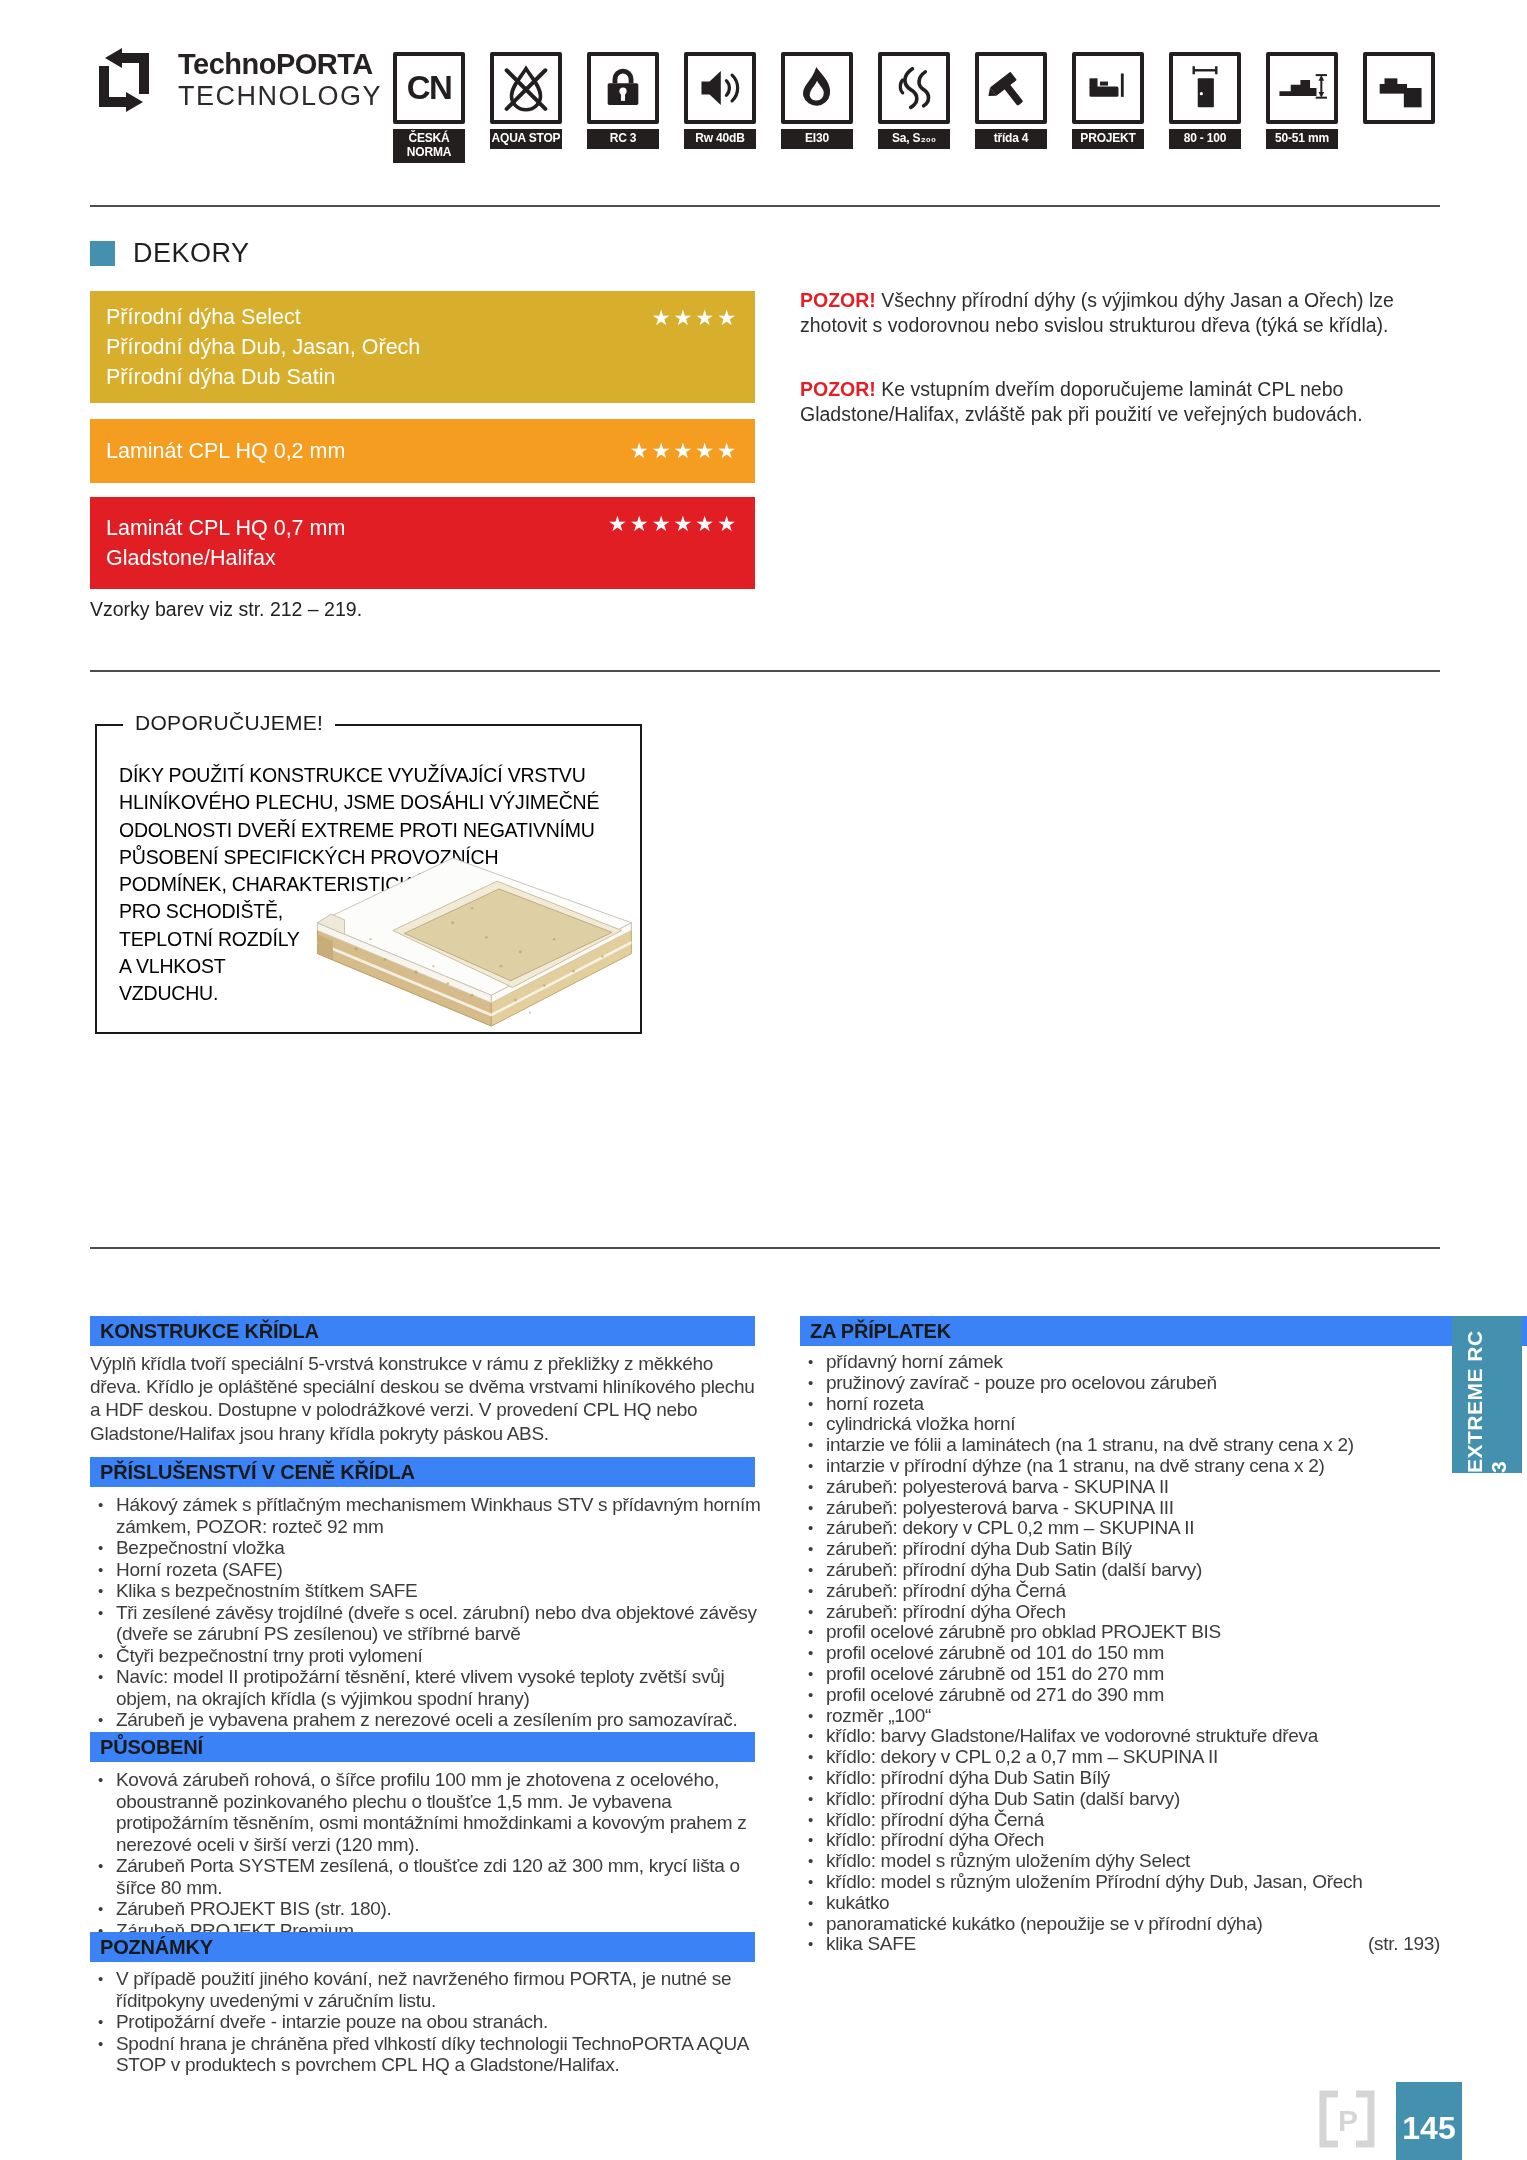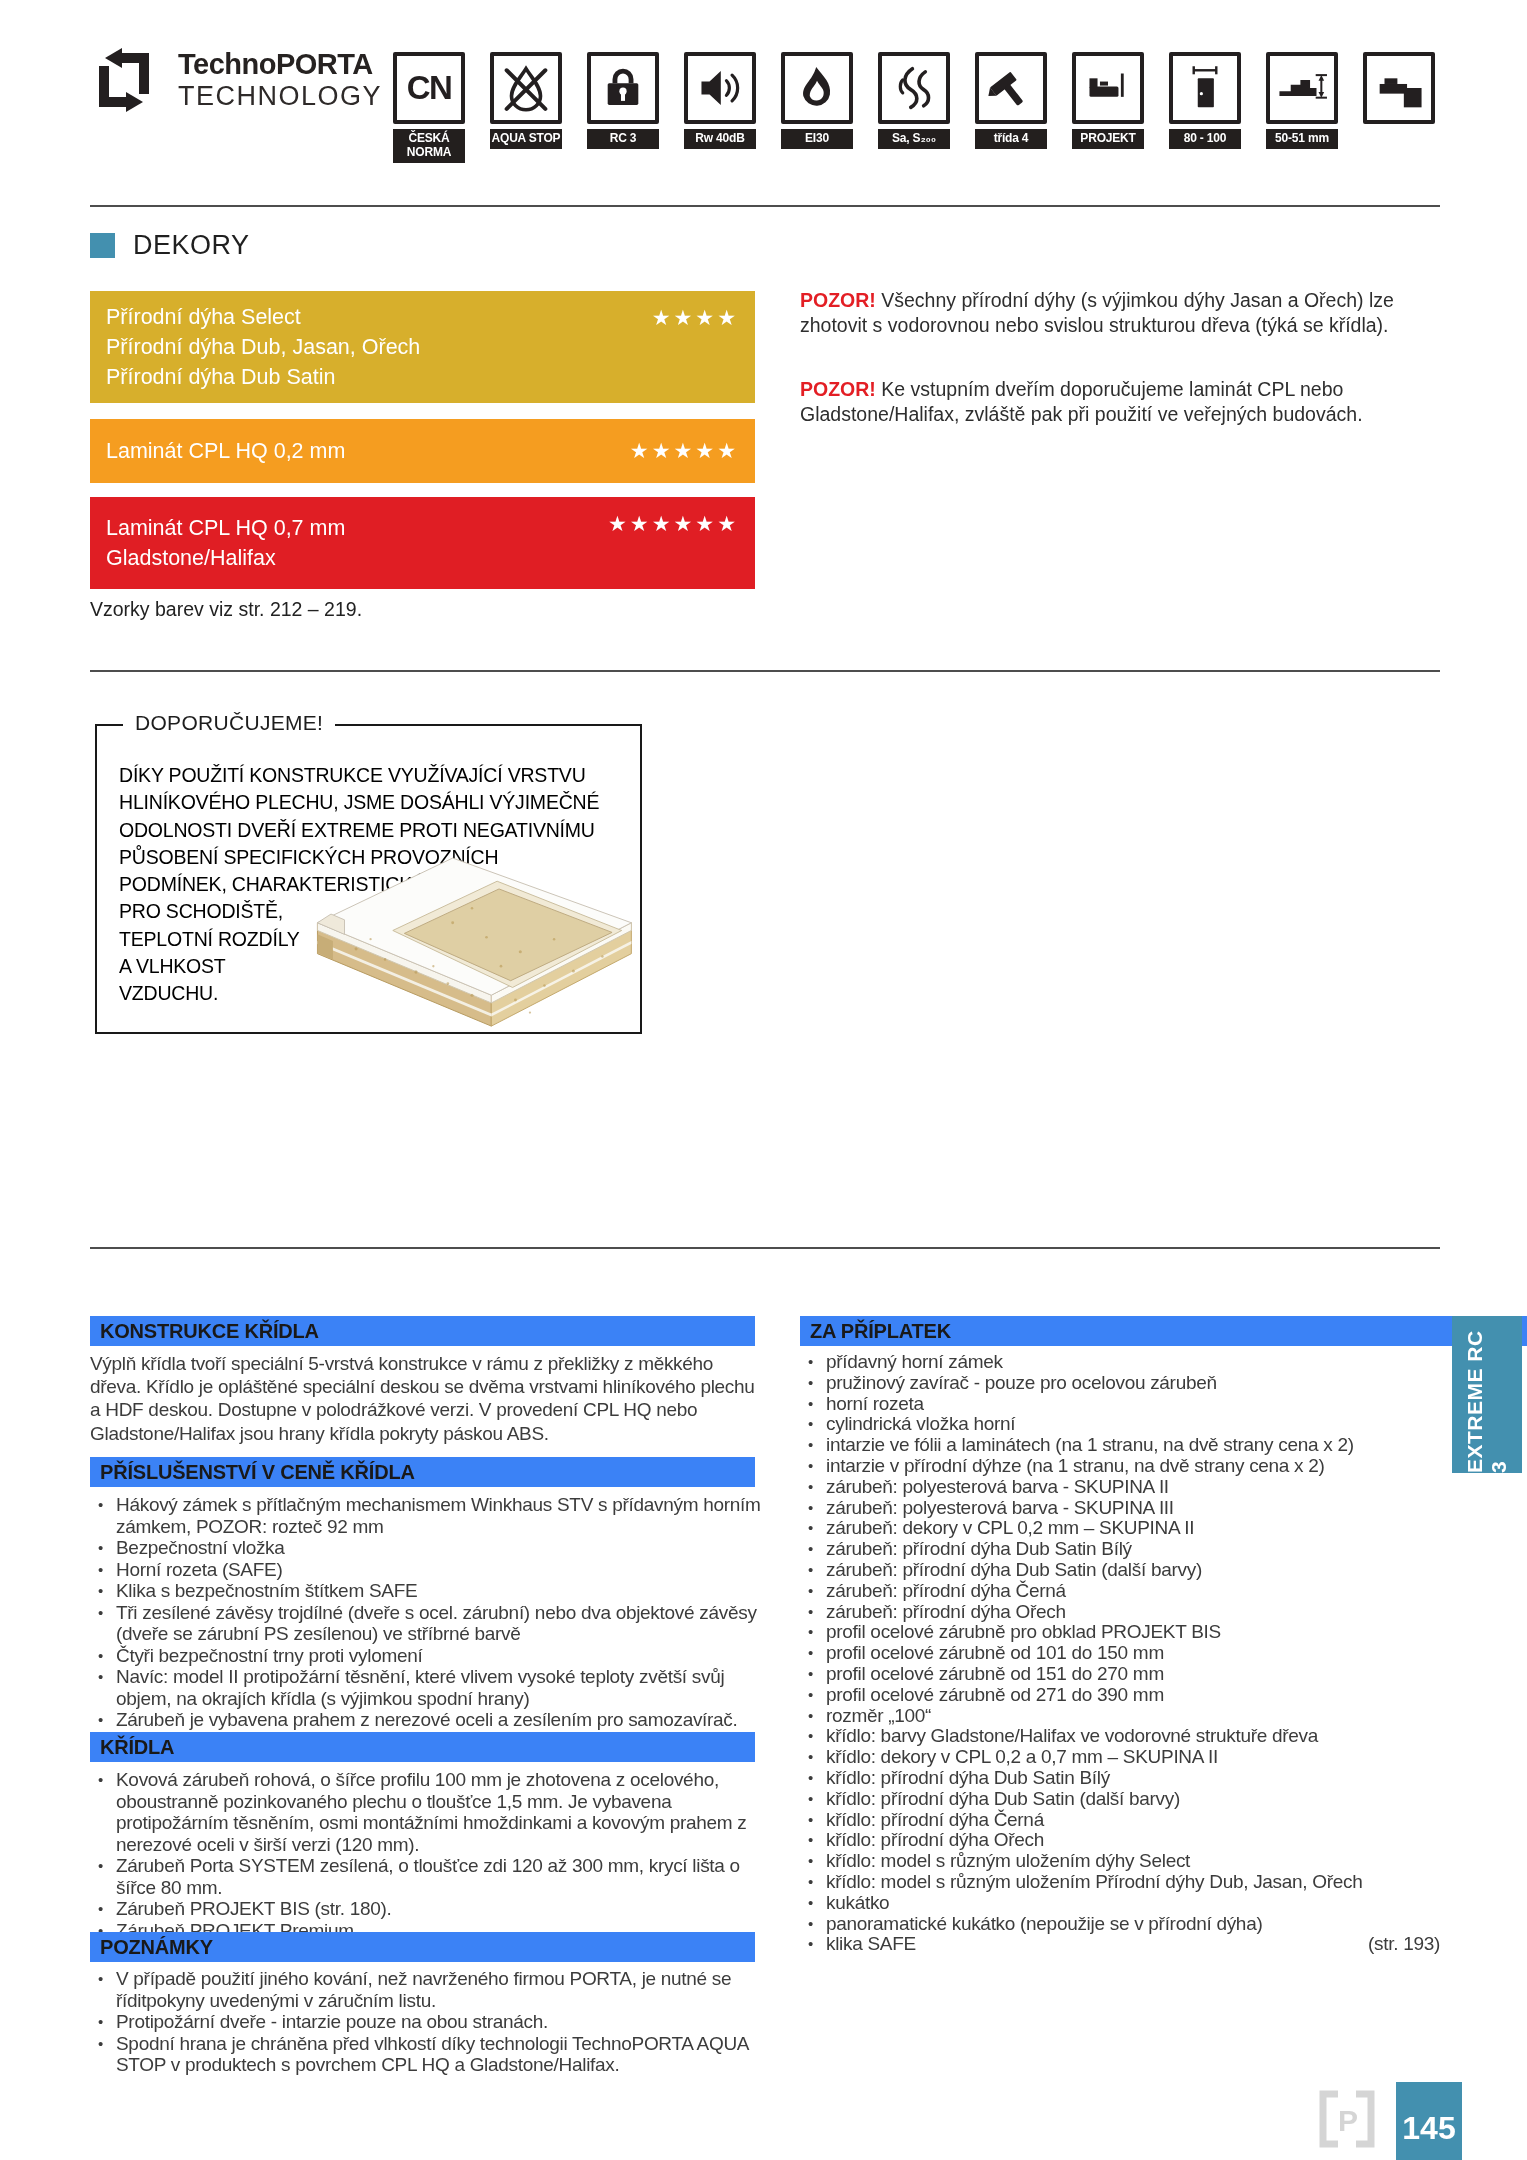--- a/index.html
+++ b/index.html
@@ -16,21 +16,21 @@
   .badge-box{box-sizing:border-box;width:72px;height:72px;border:4px solid #231f20;border-radius:2px;
              display:flex;align-items:center;justify-content:center;background:#fff;}
   .badge-label{margin-top:5px;background:#231f1e;color:#fff;font-size:12px;font-weight:700;
                width:72px;text-align:center;padding:3px 0;line-height:1.15;white-space:pre-line;letter-spacing:-0.2px;}
   .badge-label:empty{display:none;}
   .cn-glyph{font-size:33px;font-weight:700;letter-spacing:-1.5px;color:#231f20;}
 
   .rule{position:absolute;left:90px;width:1350px;height:2px;background:#4e4e4e;}
 
   
-  .dekory-title{position:absolute;left:90px;top:230px;display:flex;align-items:center;gap:18px;
+  .dekory-title{position:absolute;left:90px;top:238px;display:flex;align-items:center;gap:18px;
                 font-size:27px;color:#1f1f1f;letter-spacing:0.5px;}
   .dekory-sq{width:25px;height:25px;}
 
   .bar{position:absolute;left:90px;width:665px;box-sizing:border-box;padding:0 16px;color:#fff;
        display:flex;flex-direction:column;justify-content:center;font-size:21.5px;line-height:30px;}
   .bar .bar-stars{position:absolute;right:16px;font-size:21px;letter-spacing:3px;color:#fff;}
   .bar1{top:291px;height:112px;}
   .bar2{top:419px;height:64px;}
   .bar3{top:497px;height:92px;}
   .bar1 .bar-stars{top:12px;} .bar2 .bar-stars{top:17px;} .bar3 .bar-stars{top:12px;}
@@ -317,21 +317,21 @@
   <div class="li">Hákový zámek s přítlačným mechanismem Winkhaus STV s přídavným horním zámkem, POZOR: rozteč 92 mm</div>
       <div class="li">Bezpečnostní vložka</div>
       <div class="li">Horní rozeta (SAFE)</div>
       <div class="li">Klika s bezpečnostním štítkem SAFE</div>
       <div class="li">Tři zesílené závěsy trojdílné (dveře s ocel. zárubní) nebo dva objektové závěsy (dveře se zárubní PS zesílenou) ve stříbrné barvě</div>
       <div class="li">Čtyři bezpečnostní trny proti vylomení</div>
       <div class="li">Navíc: model II protipožární těsnění, které vlivem vysoké teploty zvětší svůj objem, na okrajích křídla (s výjimkou spodní hrany)</div>
       <div class="li">Zárubeň je vybavena prahem z nerezové oceli a zesílením pro samozavírač.</div>
     </div>
 
-  <div class="sec-head lcol h-zaruben">KŘÍDLA</div>
+  <div class="sec-head lcol h-zaruben">PŮSOBENÍ</div>
   <div class="list list-lcol l-zaruben">
 
   <div class="li">Kovová zárubeň rohová, o šířce profilu 100 mm je zhotovena z ocelového, oboustranně pozinkovaného plechu o tloušťce 1,5 mm. Je vybavena protipožárním těsněním, osmi montážními hmoždinkami a kovovým prahem z nerezové oceli v širší verzi (120 mm).</div>
       <div class="li">Zárubeň Porta SYSTEM zesílená, o tloušťce zdi 120 až 300 mm, krycí lišta o šířce 80 mm.</div>
       <div class="li">Zárubeň PROJEKT BIS (str. 180).</div>
       <div class="li">Zárubeň PROJEKT Premium.</div>
     </div>
 
   <div class="sec-head lcol h-poznamky">POZNÁMKY</div>
   <div class="list list-lcol l-poznamky">

